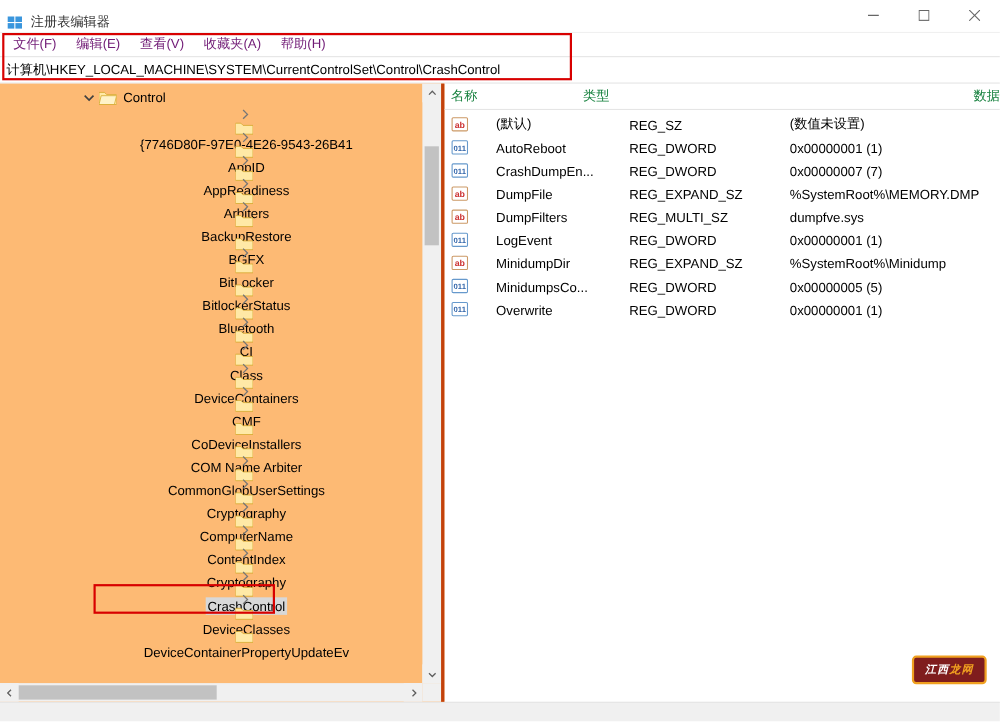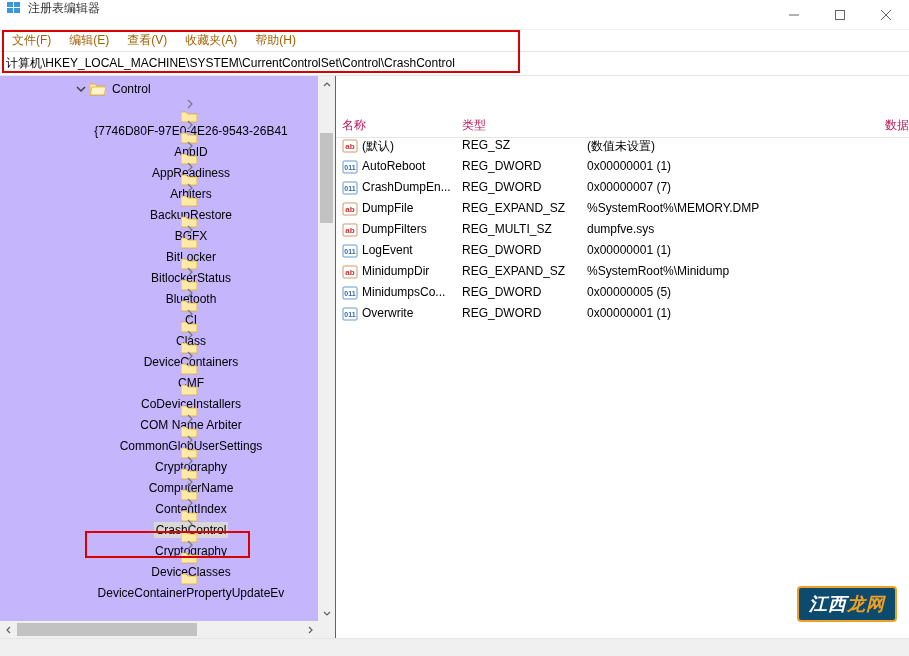--- a/index.html
+++ b/index.html
@@ -9,21 +9,21 @@
       background: #fff;
       width: 909px;
       height: 656px;
       overflow: hidden;
       position: relative;
       color: #000;
     }
     .titlebar {
       height: 30px;
       display: flex;
-      align-items: flex-start;
+      align-items: flex-end;
       padding: 0 0 0 6px;
       background: #fff;
       border-bottom: 1px solid #f0f0f0;
     }
     .titlebar .app-icon {
       width: 16px; height: 16px;
       margin-right: 6px;
       display: inline-flex; align-items: center; justify-content: center;
     }
     .titlebar .title { font-size: 12px; color: #333; }
@@ -38,21 +38,21 @@
       height: 22px;
       display: flex;
       align-items: center;
       padding: 0 4px;
       gap: 2px;
       border-bottom: 1px solid #e5e5e5;
     }
     .menubar .menu-item {
       padding: 2px 8px;
       font-size: 12px;
-      color: #a16207;
+      color: #701a75;
     }
     .annot-box-menu {
       position: absolute;
       left: 2px; top: 30px;
       width: 518px; height: 43px;
       border: 2px solid #d80000;
       pointer-events: none;
       z-index: 10;
     }
     .addressbar {
@@ -60,25 +60,25 @@
       display: flex; align-items: center;
       padding: 0 6px;
       border-bottom: 1px solid #e5e5e5;
       font-size: 12px;
     }
     .main {
       display: flex;
       height: calc(656px - 30px - 22px - 24px - 18px);
     }
     .tree-pane {
-      width: 336px;
-      border-right: 1px solid #c2410c;
+      width: 404px;
+      border-right: 3px solid #c2410c;
       overflow: hidden;
       position: relative;
-      background: #c4b5fd;
+      background: #fdba74;
     }
     .tree-scroll {
       position: absolute;
       left: 0; top: 0; right: 17px; bottom: 17px;
       overflow: hidden;
     }
     .tree-list { padding-top: 2px; }
     .tree-row {
       display: flex; align-items: center;
       height: 21px;
@@ -136,55 +136,55 @@
       overflow: hidden;
       position: relative;
       display: flex; flex-direction: column;
     }
     .values-header {
       display: flex;
       align-items: center;
       height: 24px;
       border-bottom: 1px solid #e5e5e5;
       font-size: 12px;
-      color: #be185d;
+      color: #15803d;
       padding-left: 6px;
-      margin-top: 38px;
     }
     .col-name { width: 120px; }
     .col-type { width: 125px; }
     .col-data { flex: 1; text-align: right; }
     .values-body { flex: 1; overflow: hidden; }
     .value-row {
-      display: flex; align-items: flex-start;
+      display: flex; align-items: flex-end;
       height: 21px;
       padding-left: 6px;
       font-size: 12px;
+      gap: 21px;
     }
     .value-row .vicon {
       width: 16px; height: 16px; margin-right: 4px; flex-shrink: 0;
     }
     .value-row .vname { width: 100px; overflow: hidden; text-overflow: ellipsis; white-space: nowrap; }
     .value-row .vtype { width: 125px; }
     .value-row .vdata { flex: 1; white-space: nowrap; }
 
     .statusbar {
       height: 18px;
       border-top: 1px solid #e5e5e5;
       background: #f0f0f0;
     }
     .watermark {
       position: absolute;
       right: 12px; bottom: 34px;
-      background: #0c4a6e;
+      background: #7f1d1d;
       color: #fff;
       padding: 4px 10px;
       border: 2px solid #f0a020;
       border-radius: 4px;
-      font-size: 18px;
+      font-size: 10px;
       font-style: italic;
       font-weight: bold;
       letter-spacing: 1px;
     }
     .watermark .accent { color: #f0a020; }
   </style>
 </head>
 <body>
 
 <div class="titlebar">
@@ -451,41 +451,41 @@
             <span class="expander">
               <svg width="10" height="10" viewBox="0 0 10 10">
                 <path d="M3 1 L7 5 L3 9" fill="none" stroke="#777" stroke-width="1.2"></path>
               </svg>
             </span>
             <span class="folder"><svg viewBox="0 0 16 14">
                 <path d="M0 3 L5 3 L7 5 L16 5 L16 13 L0 13 Z" fill="#ffe9a6" stroke="#d4a62a" stroke-width="0.7"></path>
               </svg></span>
             <span class="label">ContentIndex</span>
           </div>
+          <div class="tree-row level1">
+            <span class="expander">
+              <svg width="10" height="10" viewBox="0 0 10 10">
+                <path d="M3 1 L7 5 L3 9" fill="none" stroke="#777" stroke-width="1.2"></path>
+              </svg>
+            </span>
+            <span class="folder"><svg viewBox="0 0 16 14">
+                <path d="M0 3 L5 3 L7 5 L16 5 L16 13 L0 13 Z" fill="#ffe9a6" stroke="#d4a62a" stroke-width="0.7"></path>
+              </svg></span>
+            <span class="label">Cryptography</span>
+          </div>
           <div class="tree-row level1 selected">
             <span class="expander">
               <svg width="10" height="10" viewBox="0 0 10 10">
                 <path d="M3 1 L7 5 L3 9" fill="none" stroke="#777" stroke-width="1.2"></path>
               </svg>
             </span>
             <span class="folder"><svg viewBox="0 0 16 14">
                 <path d="M0 3 L5 3 L7 5 L16 5 L16 13 L0 13 Z" fill="#ffe9a6" stroke="#d4a62a" stroke-width="0.7"></path>
               </svg></span>
             <span class="label">CrashControl</span>
-          </div>
-          <div class="tree-row level1">
-            <span class="expander">
-              <svg width="10" height="10" viewBox="0 0 10 10">
-                <path d="M3 1 L7 5 L3 9" fill="none" stroke="#777" stroke-width="1.2"></path>
-              </svg>
-            </span>
-            <span class="folder"><svg viewBox="0 0 16 14">
-                <path d="M0 3 L5 3 L7 5 L16 5 L16 13 L0 13 Z" fill="#ffe9a6" stroke="#d4a62a" stroke-width="0.7"></path>
-              </svg></span>
-            <span class="label">Cryptography</span>
           </div>
           <div class="tree-row level1">
             <span class="expander">
               <svg width="10" height="10" viewBox="0 0 10 10">
                 <path d="M3 1 L7 5 L3 9" fill="none" stroke="#777" stroke-width="1.2"></path>
               </svg>
             </span>
             <span class="folder"><svg viewBox="0 0 16 14">
                 <path d="M0 3 L5 3 L7 5 L16 5 L16 13 L0 13 Z" fill="#ffe9a6" stroke="#d4a62a" stroke-width="0.7"></path>
               </svg></span>

